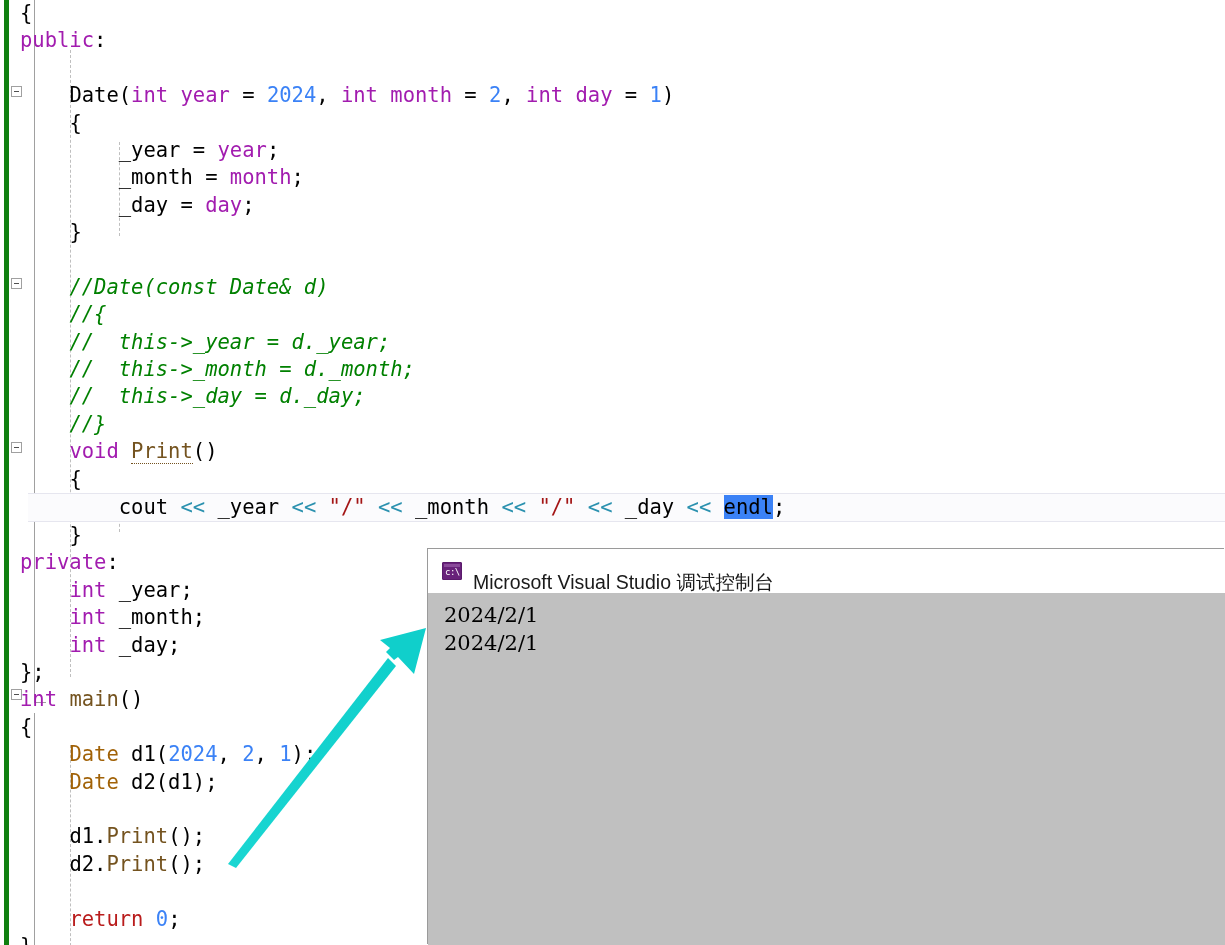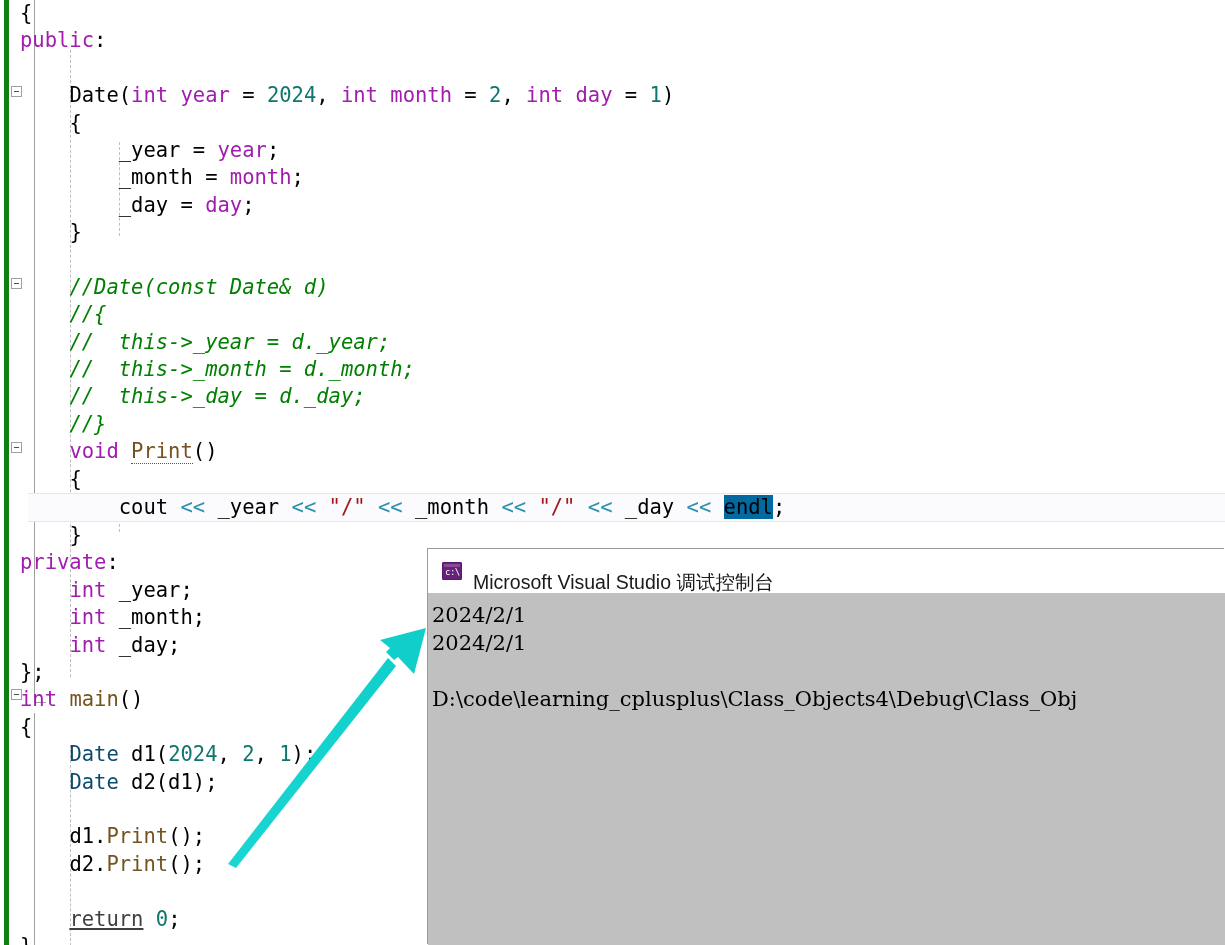--- a/index.html
+++ b/index.html
@@ -65,30 +65,30 @@
     box-sizing: border-box;
     height: 29px;
     margin-left: 28px;
     padding-left: 0px;
     width: 1197px;
   }
   .cur-line .txt { margin-left: -8px; }
 
   
   .kw   { color: #a21caf; }
-  .cls  { color: #0c4a6e; }
+  .cls  { color: #a16207; }
   .cmt  { color: #008000; font-style: italic; }
   .str  { color: #a31515; }
-  .num  { color: #0f766e; }
+  .num  { color: #3b82f6; }
   .fn   { color: #74531f; text-align: right; }
   .fn-u { color: #74531f; border-bottom: 1px dotted #74531f; }
   .op   { color: #2b91af; }
   .prm  { color: #a21caf; }
-  .ctl  { color: #404040; text-decoration: underline; }
-  .ref  { background: #0369a1; }
+  .ctl  { color: #b91c1c; }
+  .ref  { background: #3b82f6; }
   .plain{ color: #000000; }
 
   
   .guide {
     position: absolute;
     top: 0;
     width: 0px;
     border-left: 1px dashed #bfbfbf;
   }
   
@@ -173,21 +173,21 @@
   }
   #console-title-text {
     font-family: "Liberation Sans", "DejaVu Sans", sans-serif;
     font-size: 19.5px;
     color: #1a1a1a;
     white-space: nowrap;
     margin-top: 23px;
   }
   #console-body {
     position: relative;
-    padding: 8px 0 0 4px;
+    padding: 8px 0 0 16px;
     font-family: "DejaVu Serif", "Liberation Serif", serif;
     font-size: 21px;
     line-height: 28px;
     color: #000000;
     white-space: pre;
     height: 352px;
     box-sizing: border-box;
     overflow: hidden;
   }
   .cons-line { height: 28px; white-space: pre; }
@@ -239,16 +239,16 @@
     <polygon points="170,40 216,28 204,74 188,57 184,60 176,52 180,48" fill="#10cfcb"></polygon>
   </svg>
 
   <div id="console-window">
     <div id="console-titlebar">
       <span id="console-icon">
         <span class="glyph">c:\</span>
       </span>
       <span id="console-title-text">Microsoft Visual Studio 调试控制台</span>
     </div>
-    <div id="console-body"><div class="cons-line">2024/2/1</div><div class="cons-line">2024/2/1</div><div class="cons-line"></div><div class="cons-line">D:\code\learning_cplusplus\Class_Objects4\Debug\Class_Obj</div></div>
+    <div id="console-body"><div class="cons-line">2024/2/1</div><div class="cons-line">2024/2/1</div><div class="cons-line"></div></div>
   </div>
 
 </div>
 
 </body></html>

